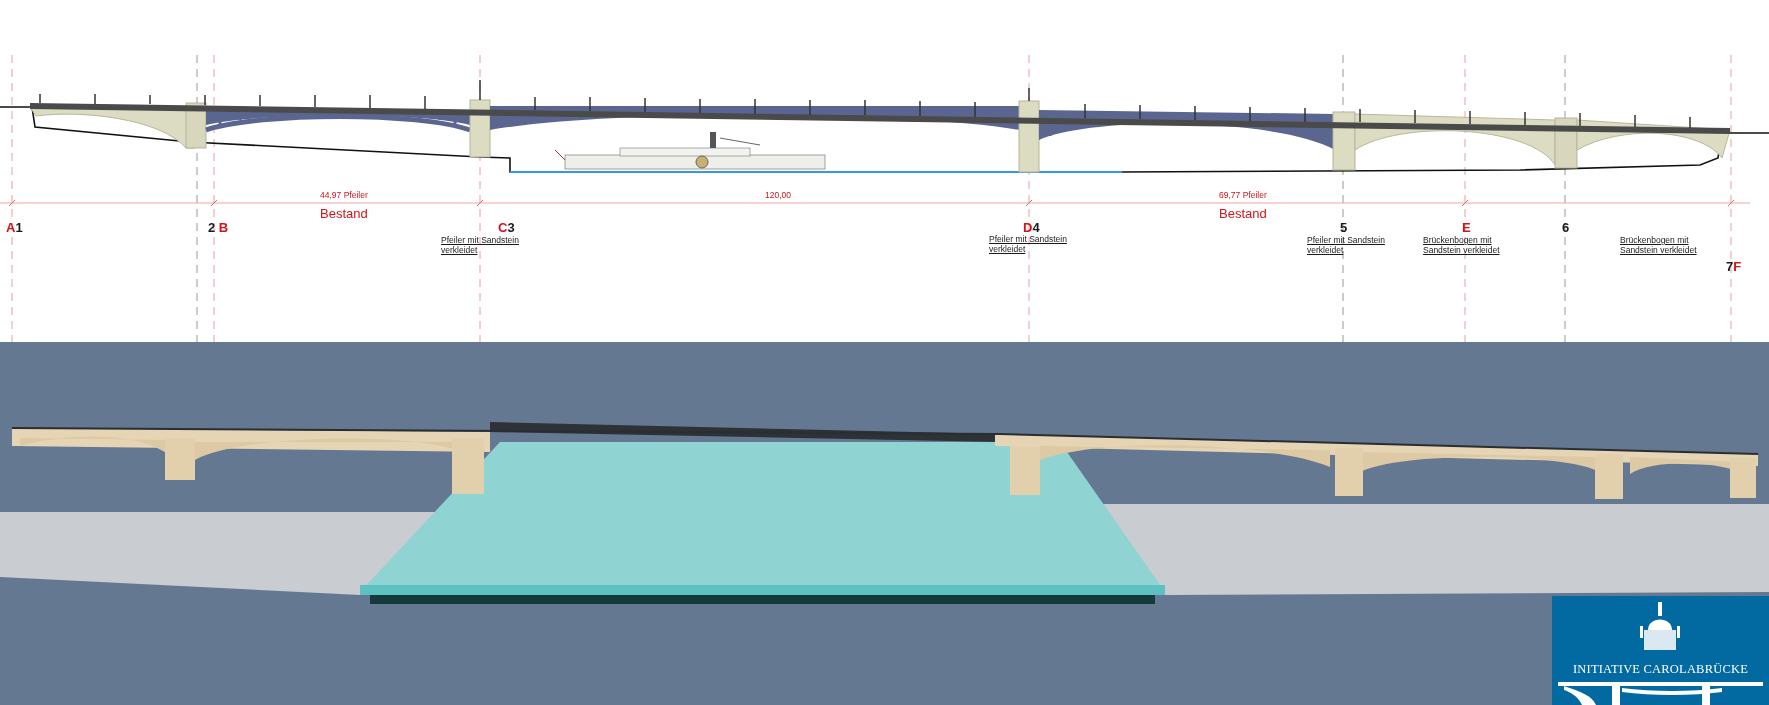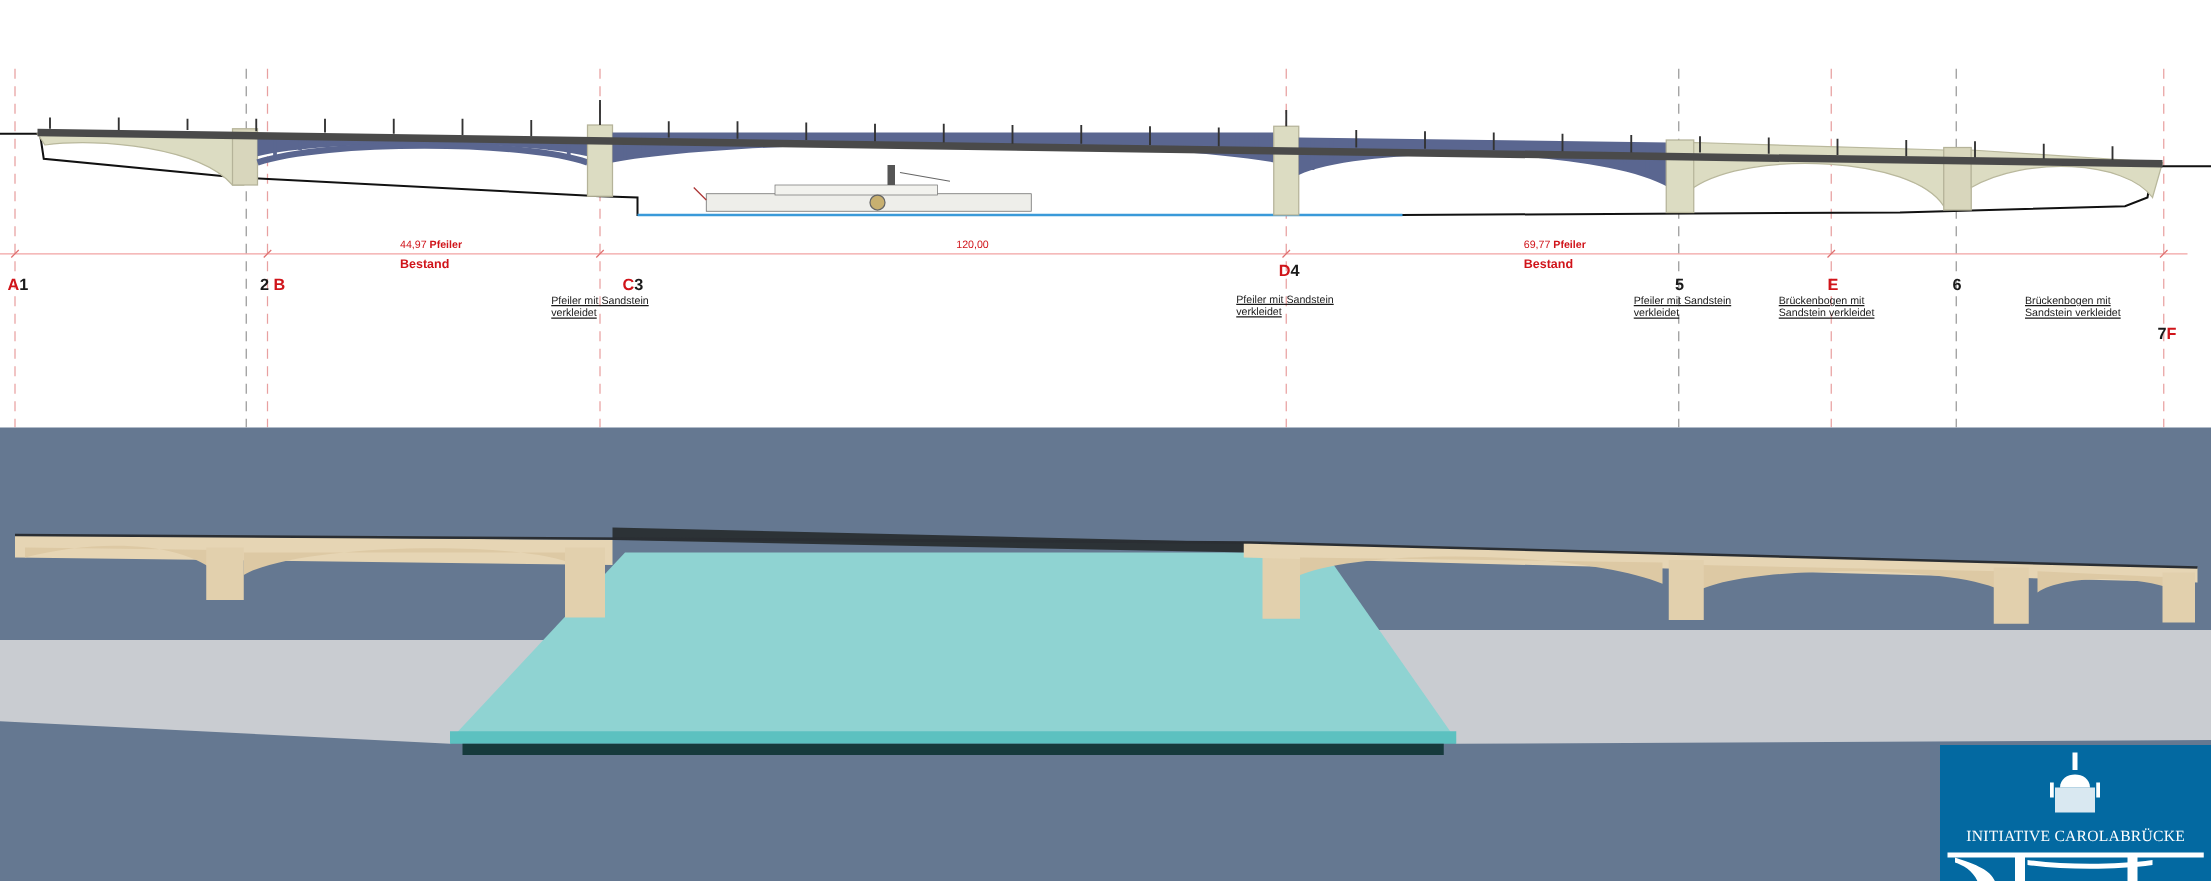--- a/index.html
+++ b/index.html
@@ -6,22 +6,22 @@
   body { width:1769px; height:705px; position:relative; overflow:hidden; background:#ffffff; font-family:"Liberation Sans", sans-serif; }
   .elev { position:absolute; left:0; top:0; width:1769px; height:342px; background:#ffffff; }
   .render { position:absolute; left:0; top:342px; width:1769px; height:363px; background:#657891; }
   svg { position:absolute; left:0; top:0; }
   .lbl { position:absolute; font-size:13px; line-height:10px; font-weight:bold; white-space:nowrap; }
   .lbl .red { color:#d0141a; }
   .lbl .blk { color:#1a1a1a; }
   .note { position:absolute; font-size:8.5px; line-height:9.5px; color:#1a1a1a; white-space:nowrap;text-decoration:underline; }
   .note span { display:block; }
   .dim { position:absolute; font-size:8.5px; color:#d0141a; white-space:nowrap; }
-  .dim b { font-weight:bold; }
-  .dimsub { position:absolute; font-size:10px; color:#d0141a; font-weight:bold; white-space:nowrap; }
+  .dim b { font-weight:normal; }
+  .dimsub { position:absolute; font-size:13px; color:#d0141a; font-weight:normal; white-space:nowrap; }
   .logo { position:absolute; left:1552px; top:596px; width:217px; height:125px; background:#0369a1; }
   .logo-text { position:absolute; left:0; width:217px; top:66px; text-align:center; color:#ffffff; font-family:"Liberation Serif", serif; font-size:12.5px; letter-spacing:0.2px; }
 </style>
 </head>
 <body>
 
 <div class="elev">
   <svg width="1769" height="342">
 
     <g stroke="#e8a0a0" stroke-width="1" stroke-dasharray="8,6">
@@ -135,21 +135,21 @@
       <rect x="710" y="132" width="6" height="16" fill="#555"></rect>
       <line x1="720" y1="138" x2="760" y2="145" stroke="#666"></line>
       <circle cx="702" cy="162" r="6" fill="#c8b070" stroke="#666"></circle>
       <line x1="555" y1="150" x2="565" y2="160" stroke="#a33"></line>
     </g>
   </svg>
 
   <div class="lbl" style="left:6px;top:223px;"><span class="red">A</span><span class="blk">1</span></div>
   <div class="lbl" style="left:208px;top:223px;"><span class="blk">2</span> <span class="red">B</span></div>
   <div class="lbl" style="left:498px;top:223px;"><span class="red">C</span><span class="blk">3</span></div>
-  <div class="lbl" style="left:1023px;top:212px;"><span class="red">D</span><span class="blk">4</span></div>
+  <div class="lbl" style="left:1023px;top:223px;"><span class="red">D</span><span class="blk">4</span></div>
   <div class="lbl" style="left:1340px;top:223px;"><span class="blk">5</span></div>
   <div class="lbl" style="left:1462px;top:223px;"><span class="red">E</span></div>
   <div class="lbl" style="left:1562px;top:223px;"><span class="blk">6</span></div>
   <div class="lbl" style="left:1726px;top:223px;margin-top:39px;"><span class="blk">7</span><span class="red">F</span></div>
 
   <div class="dim" style="left:320px;top:190px;"><span>44,97</span> <b>Pfeiler</b></div>
   <div class="dimsub" style="left:320px;top:206px;">Bestand</div>
   <div class="dim" style="left:765px;top:190px;"><span>120,00</span></div>
   <div class="dim" style="left:1219px;top:190px;"><span>69,77</span> <b>Pfeiler</b></div>
   <div class="dimsub" style="left:1219px;top:206px;">Bestand</div>

